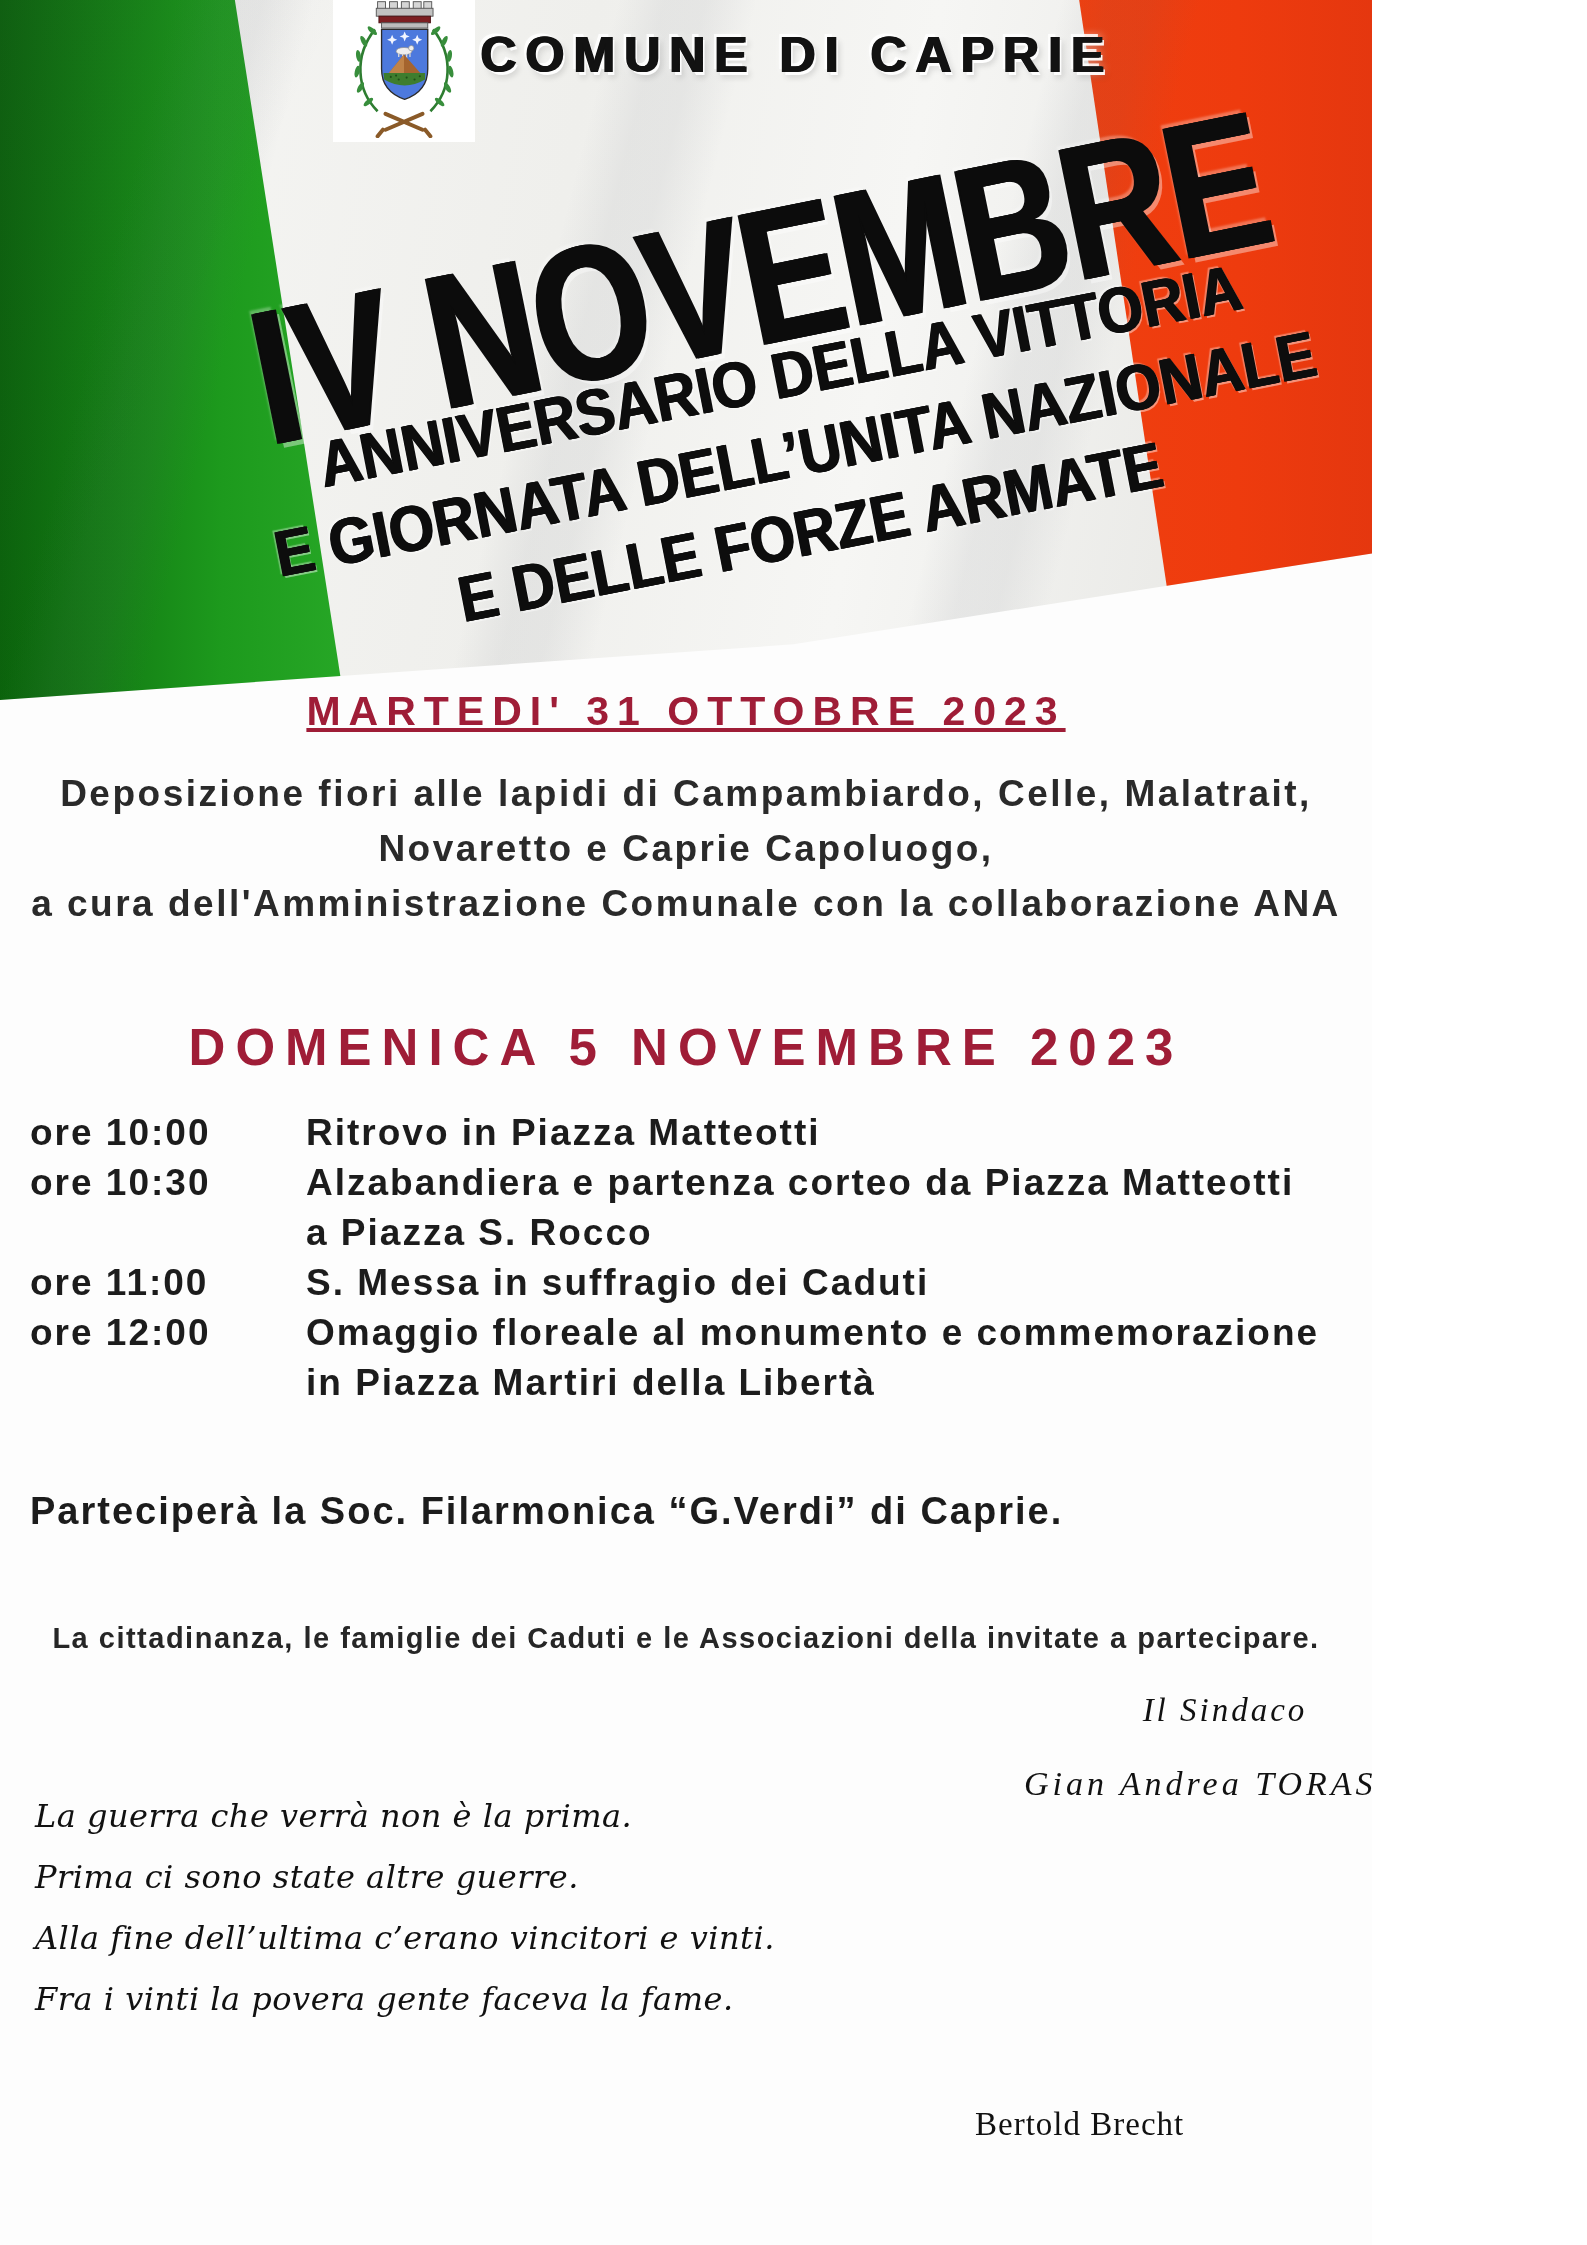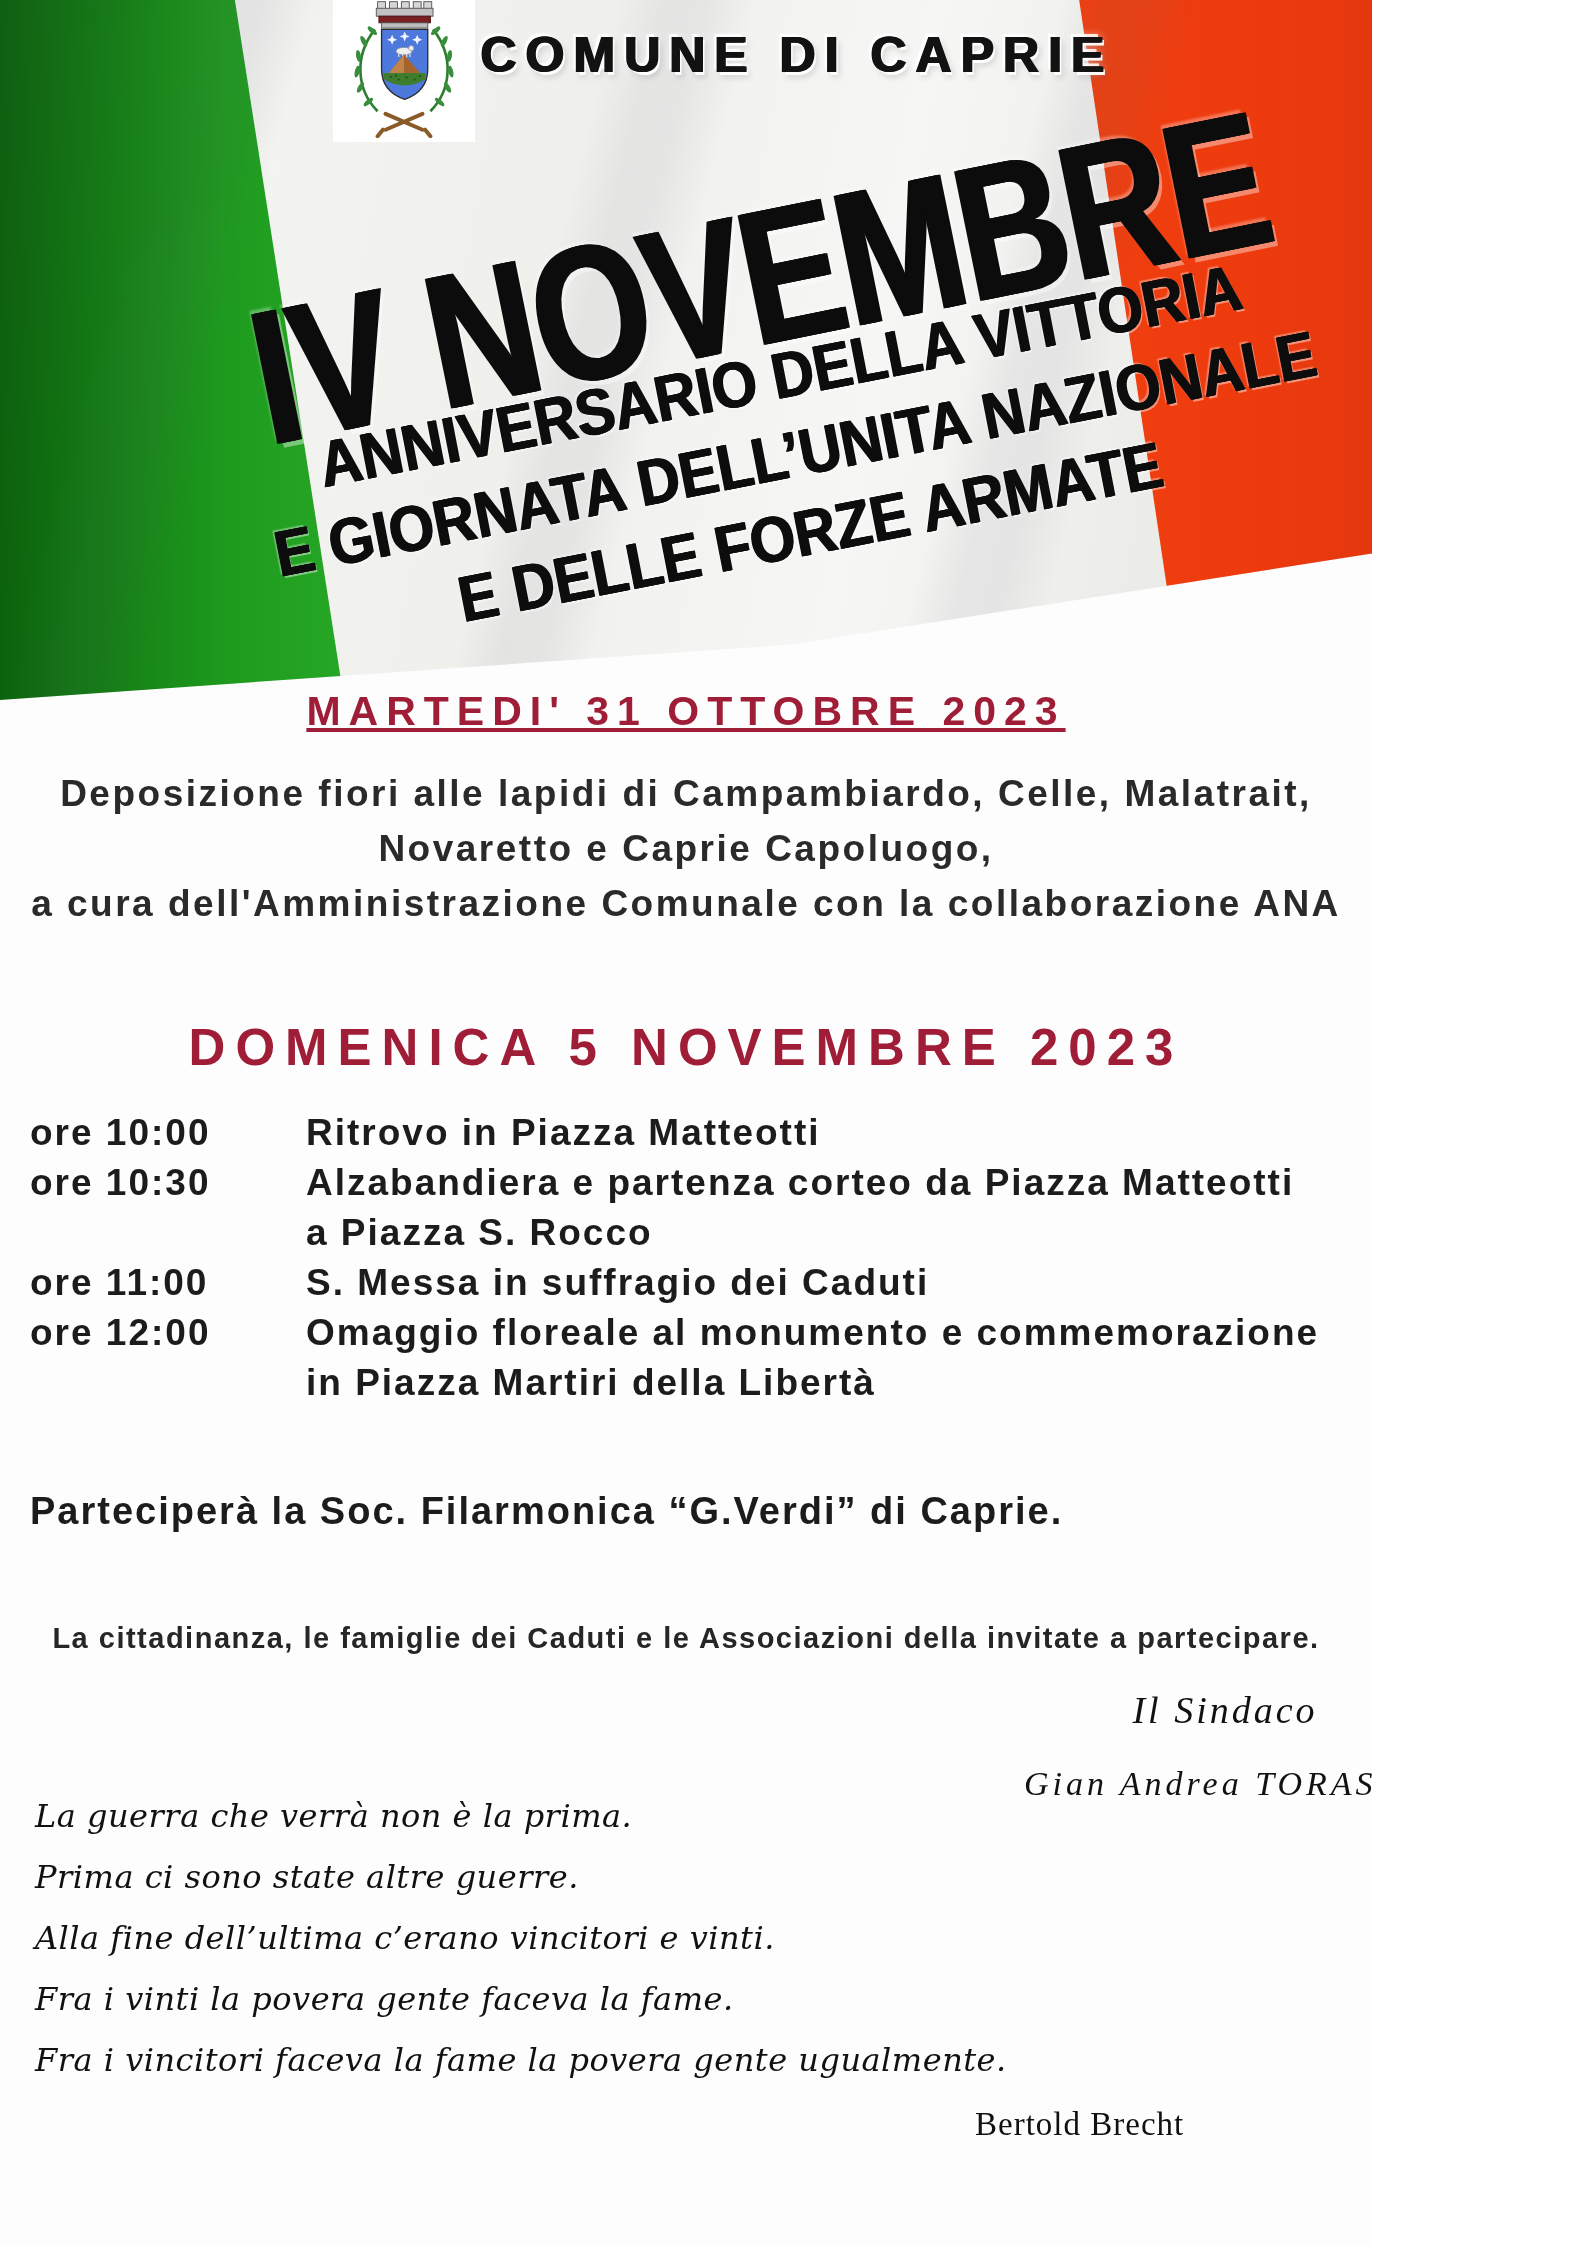--- a/index.html
+++ b/index.html
@@ -58,21 +58,21 @@
   .sched-text{flex:1;}
 
   .partecipera{position:absolute;top:1490px;left:30px;font-size:38px;font-weight:700;
         color:#1c1c1c;letter-spacing:2px;white-space:nowrap;}
   .invitation{position:absolute;top:1622px;left:0;width:100%;text-align:center;
         font-size:29px;font-weight:700;color:#262626;letter-spacing:1.5px;white-space:nowrap;}
 
   
   .signature{position:absolute;top:1684px;left:965px;width:520px;text-align:center;
         font-family:"Liberation Serif",serif;font-style:italic;color:#111;line-height:52px;}
-  .sig-role{font-size:38px;letter-spacing:3px;}
+  .sig-role{font-size:33px;letter-spacing:3px;}
   .sig-name{font-size:34px;letter-spacing:4px;margin-top:22px;}
 
   
   .quote{position:absolute;top:1786px;left:35px;font-family:"DejaVu Serif",serif;
         font-style:italic;font-size:32px;color:#111;line-height:61px;letter-spacing:.5px;}
   .quote div{white-space:nowrap;}
   .quote-author{position:absolute;top:2106px;left:975px;font-family:"Liberation Serif",serif;
         font-size:33px;color:#111;letter-spacing:1px;}
 </style>
 </head>
@@ -185,17 +185,16 @@
   <div class="signature">
     <div class="sig-role">Il Sindaco</div>
     <div class="sig-name">Gian Andrea TORASSO</div>
   </div>
 
   <div class="quote">
     <div>La guerra che verrà non è la prima.</div>
     <div>Prima ci sono state altre guerre.</div>
     <div>Alla fine dell’ultima c’erano vincitori e vinti.</div>
     <div>Fra i vinti la povera gente faceva la fame.</div>
-    <div>Fra i vincitori faceva la fame la povera gente ugualmente.</div>
   </div>
   <div class="quote-author">Bertold Brecht</div>
 
 </div>
 
 </body></html>

